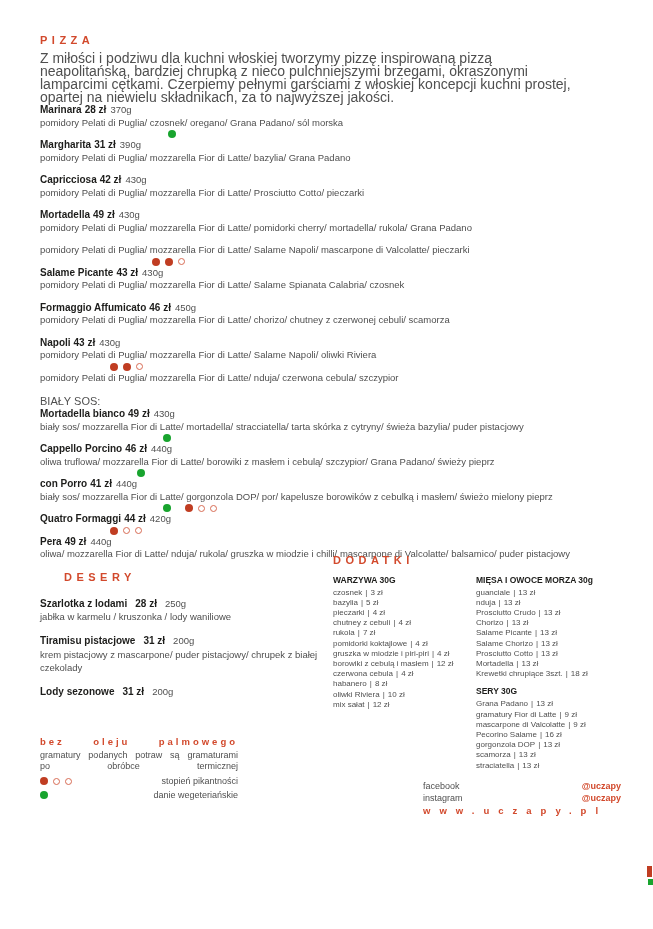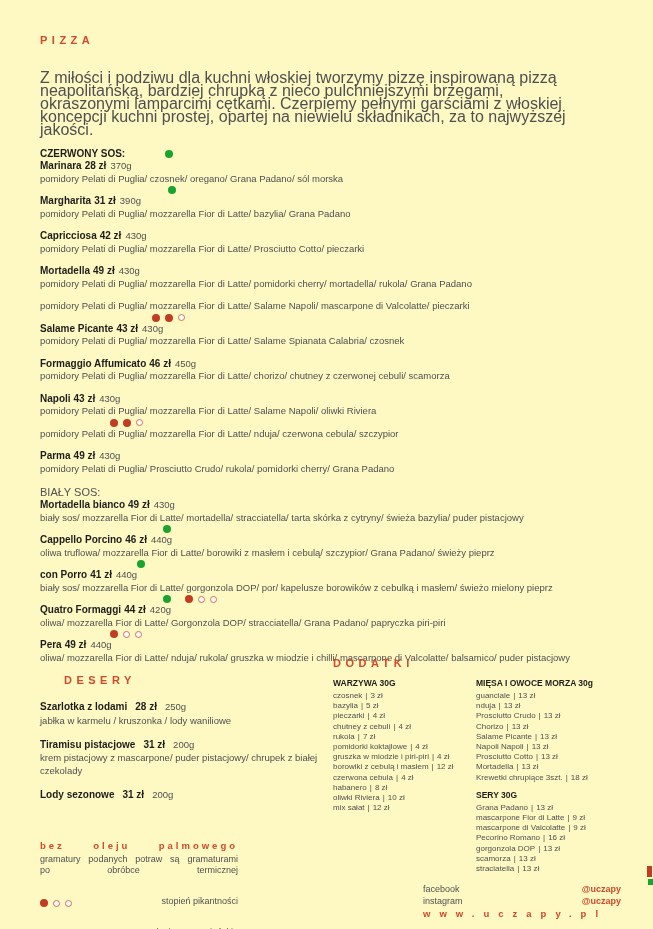--- a/index.html
+++ b/index.html
@@ -1,26 +1,26 @@
 <!DOCTYPE html>
 <html style="--accent: #d2492c; --green: #18a42e; --spice-red: #c03d22; --spice-outline: #d86c55; --dark: #1d1d1b; --gray: #4f4f4f;"><head>
 <meta charset="utf-8">
 <style>
   :root{
     --accent:#d2492c; --green:#18a42e; --spice-red:#c03d22; --spice-outline:#d86c55;
     --dark:#1d1d1b; --gray:#4f4f4f;
   }
   html,body{margin:0;padding:0;background:#e9e9e9;}
   .page{
-    position:relative; width:653px; height:929px; background:#fef9c3; margin:0 auto;
+    position:relative; width:653px; height:929px; background:#ffffff; margin:0 auto;
     font-family:"Liberation Sans", sans-serif; color:var(--gray); overflow:hidden;
   }
   .content{padding:34px 0 0 40px;}
   .rubric{color:var(--accent); font-weight:bold; font-size:11px; letter-spacing:4.5px; line-height:12px;}
-  .intro{width:545px; font-size:16px; line-height:13px; margin-top:25px; color:var(--gray);}
+  .intro{width:545px; font-size:14px; line-height:13px; margin-top:6px; color:var(--gray);}
   
   .sauce-row{display:flex; align-items:center; margin-top:11px; line-height:13px;}
   .sauce-label.strong{color:var(--dark); font-weight:bold; font-size:10px;}
   .sauce-label.plain{color:var(--gray); font-size:11px;}
   .inline-dots{margin-left:40px;}
   
   .pz-item{width:608px; font-size:9.5px; line-height:12.5px;}
   .preline{height:10px; display:flex; align-items:center;}
   .dots-row{display:flex; gap:5px; align-items:center;}
   .dot{width:8px; height:8px; border-radius:50%; flex:none;}
@@ -46,47 +46,41 @@
   .col-b{flex:1;}
   .d-header{font-weight:bold; color:var(--dark); font-size:8.5px; line-height:11px; margin-bottom:2px;}
   .d-line{font-size:8px; line-height:10.2px; color:var(--gray); white-space:nowrap;}
   .d-sep{margin:0 3px;}
   .d-group + .d-group{margin-top:7px;}
   
   .legend{margin-top:38px; width:198px; font-size:9px; color:var(--gray);}
   .palm{color:var(--accent); font-weight:bold; font-size:9.5px; letter-spacing:3px;
         text-align:justify; text-align-last:justify; margin-bottom:3px; line-height:11px;}
   .note{text-align:justify; text-align-last:justify; line-height:11.3px;}
-  .legend-row{display:flex; justify-content:space-between; align-items:flex-end; margin-top:20px; line-height:11px;}
+  .legend-row{display:flex; justify-content:space-between; align-items:center; margin-top:3px; line-height:11px;}
   .legend-dots{display:flex; gap:4px; align-items:center;}
   .social{margin-left:90px; width:198px; margin-top:9px; font-size:9px; line-height:12px;}
   .social-row{display:flex; justify-content:space-between;}
   .handle{color:var(--accent); font-weight:bold;}
   .website{color:var(--accent); font-weight:bold; font-size:9.5px; letter-spacing:9px; white-space:nowrap; margin-top:1px;}
   
   .edge-mark{position:absolute;}
   .edge-mark.red{left:647px; top:866px; width:5px; height:11px; background:var(--spice-red);}
   .edge-mark.greenm{left:648px; top:879px; width:5px; height:6px; background:var(--green);}
 </style>
 </head>
 <body>
 
 <div class="page">
   <div class="content">
 
     <div class="rubric">PIZZA</div>
     <div class="intro">Z miłości i podziwu dla kuchni włoskiej tworzymy pizzę inspirowaną pizzą neapolitańską, bardziej chrupką z nieco pulchniejszymi brzegami, okraszonymi lamparcimi cętkami. Czerpiemy pełnymi garściami z włoskiej koncepcji kuchni prostej, opartej na niewielu składnikach, za to najwyższej jakości.</div>
 
     <div id="pizza-groups">
-        <div class="sauce-row">
-          <span class="sauce-label strong">CZERWONY SOS:</span>
-          <div class="dots-row inline-dots">
-            <span class="dot green"></span>
-          </div>
-        </div>
         <div class="pz-item">
           <div class="name-line"><span class="nm">Marinara</span><span class="price">28 zł</span><span class="w">370g</span></div>
           <div class="ingr">pomidory Pelati di Puglia/ czosnek/ oregano/ Grana Padano/ sól morska</div>
         </div>
         <div class="pz-item">
           <div class="preline">
             <div class="dots-row" style="margin-left: 128px;">
               <span class="dot green"></span>
             </div>
           </div>
@@ -131,25 +125,20 @@
         <div class="pz-item">
           <div class="preline">
             <div class="dots-row" style="margin-left: 70px;">
               <span class="dot red"></span>
               <span class="dot red"></span>
               <span class="dot red-outline"></span>
             </div>
           </div>
           <div class="ingr">pomidory Pelati di Puglia/ mozzarella Fior di Latte/ nduja/ czerwona cebula/ szczypior</div>
         </div>
-        <div class="pz-item">
-          <div class="preline"></div>
-          <div class="name-line"><span class="nm">Parma</span><span class="price">49 zł</span><span class="w">430g</span></div>
-          <div class="ingr">pomidory Pelati di Puglia/ Prosciutto Crudo/ rukola/ pomidorki cherry/ Grana Padano</div>
-        </div>
         <div class="sauce-row">
           <span class="sauce-label plain">BIAŁY SOS:</span>
         </div>
         <div class="pz-item">
           <div class="name-line"><span class="nm">Mortadella bianco</span><span class="price">49 zł</span><span class="w">430g</span></div>
           <div class="ingr">biały sos/ mozzarella Fior di Latte/ mortadella/ stracciatella/ tarta skórka z cytryny/ świeża bazylia/ puder pistacjowy</div>
         </div>
         <div class="pz-item">
           <div class="preline">
             <div class="dots-row" style="margin-left: 123px;">
@@ -171,21 +160,20 @@
         <div class="pz-item">
           <div class="preline">
             <div class="dots-row" style="margin-left: 123px;">
               <span class="dot green"></span>
               <span class="dot red"></span>
               <span class="dot red-outline"></span>
               <span class="dot red-outline"></span>
             </div>
           </div>
           <div class="name-line"><span class="nm">Quatro Formaggi</span><span class="price">44 zł</span><span class="w">420g</span></div>
-          <div class="ingr">oliwa/ mozzarella Fior di Latte/ Gorgonzola DOP/ stracciatella/ Grana Padano/ papryczka piri-piri</div>
         </div>
         <div class="pz-item">
           <div class="preline">
             <div class="dots-row" style="margin-left: 70px;">
               <span class="dot red"></span>
               <span class="dot red-outline"></span>
               <span class="dot red-outline"></span>
             </div>
           </div>
           <div class="name-line"><span class="nm">Pera</span><span class="price">49 zł</span><span class="w">440g</span></div>
@@ -256,31 +244,31 @@
               </div>
             </div>
           <div class="col-b" id="dodatki-col-b">
               <div class="d-group">
                 <div class="d-header">MIĘSA I OWOCE MORZA 30g</div>
                 <div class="d-line"><span class="d-name">guanciale</span><span class="d-sep">|</span><span class="d-price">13 zł</span></div>
                 <div class="d-line"><span class="d-name">nduja</span><span class="d-sep">|</span><span class="d-price">13 zł</span></div>
                 <div class="d-line"><span class="d-name">Prosciutto Crudo</span><span class="d-sep">|</span><span class="d-price">13 zł</span></div>
                 <div class="d-line"><span class="d-name">Chorizo</span><span class="d-sep">|</span><span class="d-price">13 zł</span></div>
                 <div class="d-line"><span class="d-name">Salame Picante</span><span class="d-sep">|</span><span class="d-price">13 zł</span></div>
-                <div class="d-line"><span class="d-name">Napoli Napoli</span><span class="d-sep">|</span><span class="d-price">13 zł</span></div>
+                <div class="d-line"><span class="d-name">Salame Chorizo</span><span class="d-sep">|</span><span class="d-price">13 zł</span></div>
                 <div class="d-line"><span class="d-name">Prosciutto Cotto</span><span class="d-sep">|</span><span class="d-price">13 zł</span></div>
                 <div class="d-line"><span class="d-name">Mortadella</span><span class="d-sep">|</span><span class="d-price">13 zł</span></div>
                 <div class="d-line"><span class="d-name">Krewetki chrupiące 3szt.</span><span class="d-sep">|</span><span class="d-price">18 zł</span></div>
               </div>
               <div class="d-group">
                 <div class="d-header">SERY 30G</div>
                 <div class="d-line"><span class="d-name">Grana Padano</span><span class="d-sep">|</span><span class="d-price">13 zł</span></div>
-                <div class="d-line"><span class="d-name">mascarpone Fior di Latte</span><span class="d-sep">|</span><span class="d-price">9 zł</span></div>
+                <div class="d-line"><span class="d-name">gramatury Fior di Latte</span><span class="d-sep">|</span><span class="d-price">9 zł</span></div>
                 <div class="d-line"><span class="d-name">mascarpone di Valcolatte</span><span class="d-sep">|</span><span class="d-price">9 zł</span></div>
-                <div class="d-line"><span class="d-name">Pecorino Romano</span><span class="d-sep">|</span><span class="d-price">16 zł</span></div>
+                <div class="d-line"><span class="d-name">Pecorino Salame</span><span class="d-sep">|</span><span class="d-price">16 zł</span></div>
                 <div class="d-line"><span class="d-name">gorgonzola DOP</span><span class="d-sep">|</span><span class="d-price">13 zł</span></div>
                 <div class="d-line"><span class="d-name">scamorza</span><span class="d-sep">|</span><span class="d-price">13 zł</span></div>
                 <div class="d-line"><span class="d-name">straciatella</span><span class="d-sep">|</span><span class="d-price">13 zł</span></div>
               </div>
             </div>
         </div>
 
         <div class="social">
           <div id="social-rows">
               <div class="social-row">

